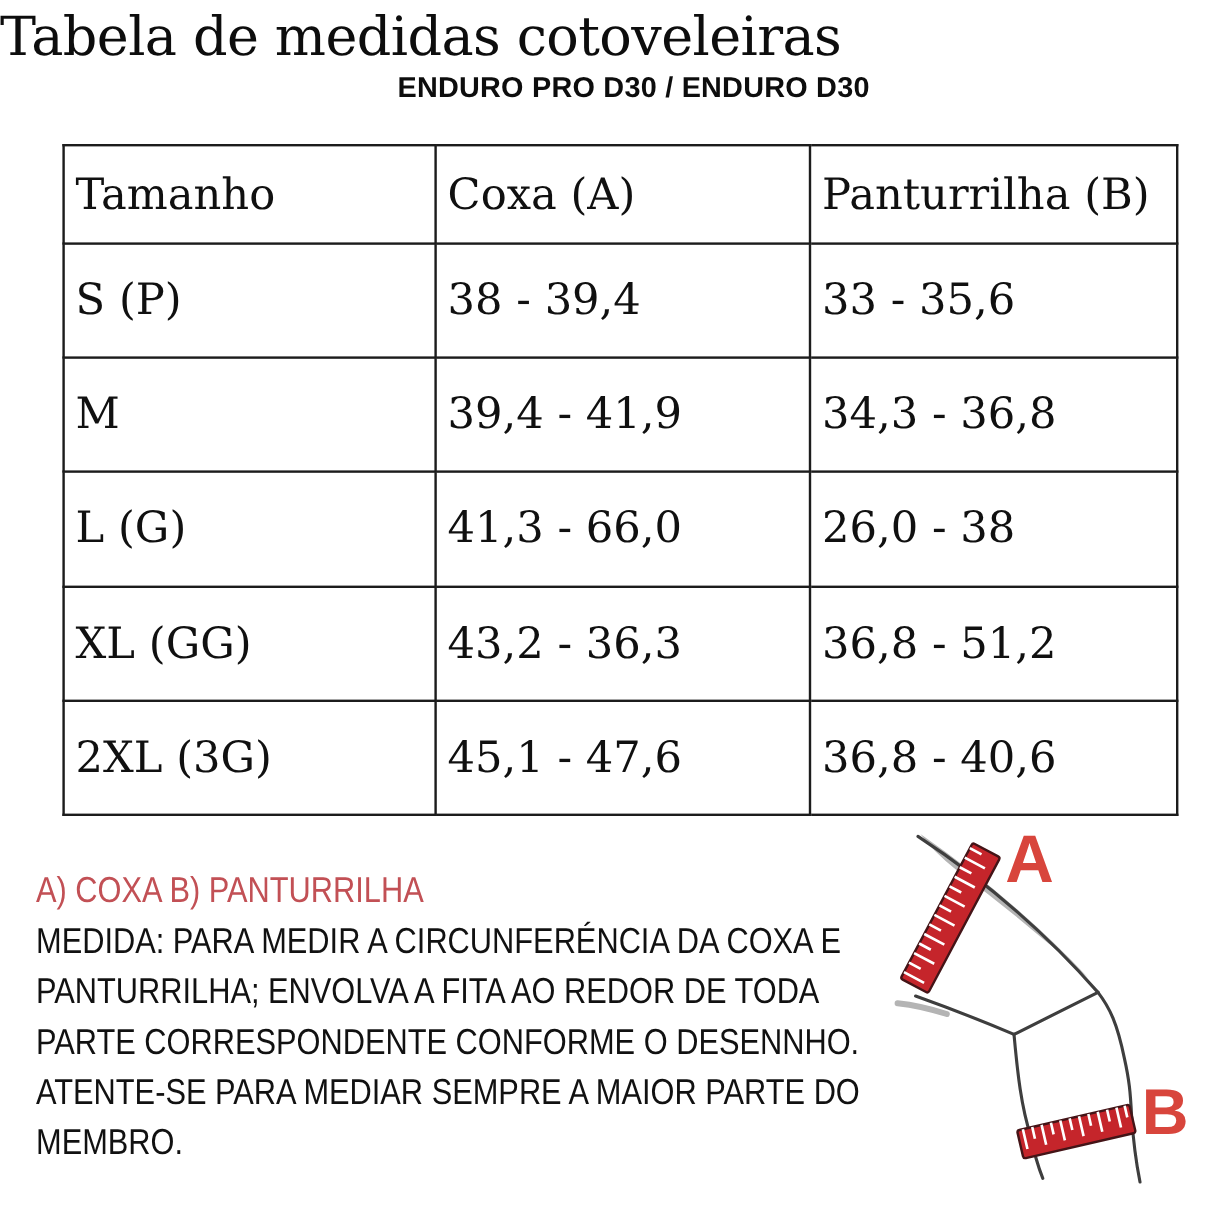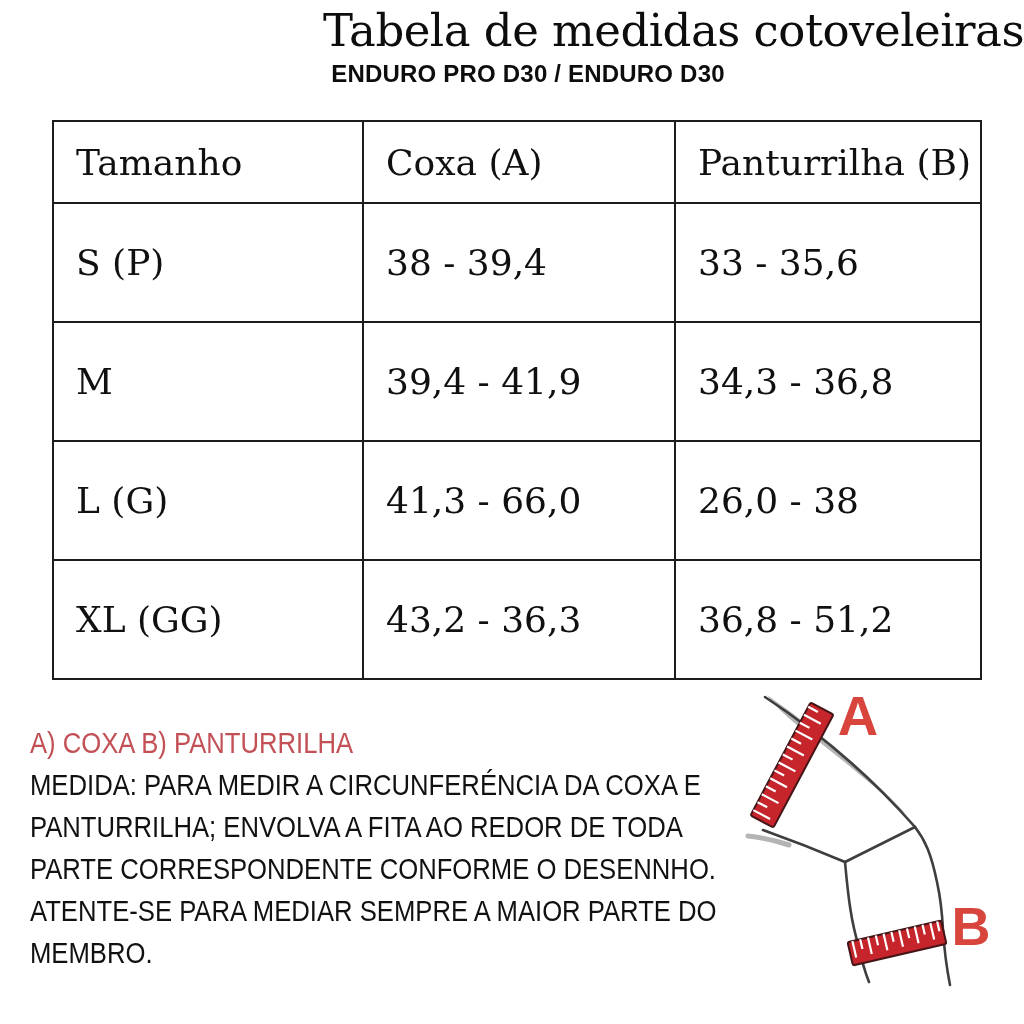--- a/index.html
+++ b/index.html
@@ -2,36 +2,36 @@
 <html><head>
 <meta charset="utf-8">
 <style>
   html,body { margin:0; padding:0; background:#ffffff; }
   .page {
     position:relative; width:1024px; height:1024px; background:#ffffff;
     font-family:"Liberation Sans", sans-serif; color:#121212; overflow:hidden;
   }
   .title {
     position:absolute; top:4px; left:0; width:100%; margin:0;
-    text-align:right; font-family:"DejaVu Serif", serif; font-weight:400;
+    text-align:left; font-family:"DejaVu Serif", serif; font-weight:400;
     font-size:45px; color:#0d0d0d; letter-spacing:-0.5px;
   }
   .subtitle {
     position:absolute; top:60px; left:16px; width:100%; margin:0;
     text-align:center; font-size:24px; font-weight:700; letter-spacing:0.2px;
     color:#0d0d0d;
   }
   table.size-table {
     position:absolute; left:52px; top:120px; width:928px; height:560px;
     border-collapse:collapse; table-layout:fixed;
     font-family:"DejaVu Serif", serif; font-size:36px; color:#101010;
   }
   table.size-table th, table.size-table td {
     border:2px solid #1c1c1c; text-align:left; vertical-align:middle;
-    font-weight:400; padding:0 4px 0 22px; height:80px; overflow:hidden;
+    font-weight:400; padding:0 4px 0 9px; height:80px; overflow:hidden;
     white-space:nowrap;
   }
   .notes {
     position:absolute; left:30px; top:710px; width:740px;
     font-size:30px; line-height:42px; color:#111111;margin-top:12px;
   }
   .note-line {
     transform:scaleX(0.855); transform-origin:0 50%; white-space:nowrap;
   }
   .legend { color:#c25055; }
@@ -83,20 +83,25 @@
       <tr>
         <td>L (G)</td>
         <td>41,3 - 66,0</td>
         <td>26,0 - 38</td>
       </tr>
       <tr>
         <td>XL (GG)</td>
         <td>43,2 - 36,3</td>
         <td>36,8 - 51,2</td>
       </tr>
+      <tr>
+        <td>2XL (3G)</td>
+        <td>45,1 - 47,6</td>
+        <td>36,8 - 40,6</td>
+      </tr>
     </tbody>
   </table>
 
   <div class="notes">
     <div class="note-line legend">A) COXA B) PANTURRILHA</div>
     <div class="note-line">MEDIDA: PARA MEDIR A CIRCUNFERÉNCIA DA COXA E</div>
     <div class="note-line">PANTURRILHA; ENVOLVA A FITA AO REDOR DE TODA</div>
     <div class="note-line">PARTE CORRESPONDENTE CONFORME O DESENNHO.</div>
     <div class="note-line">ATENTE-SE PARA MEDIAR SEMPRE A MAIOR PARTE DO</div>
     <div class="note-line">MEMBRO.</div>

